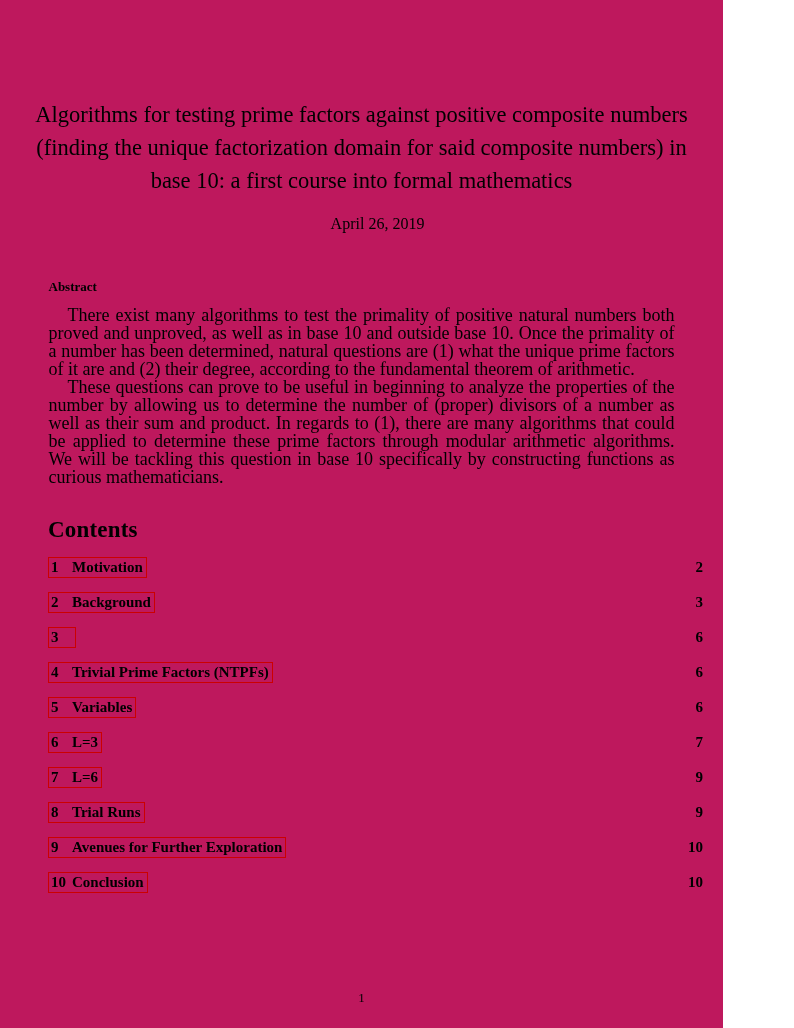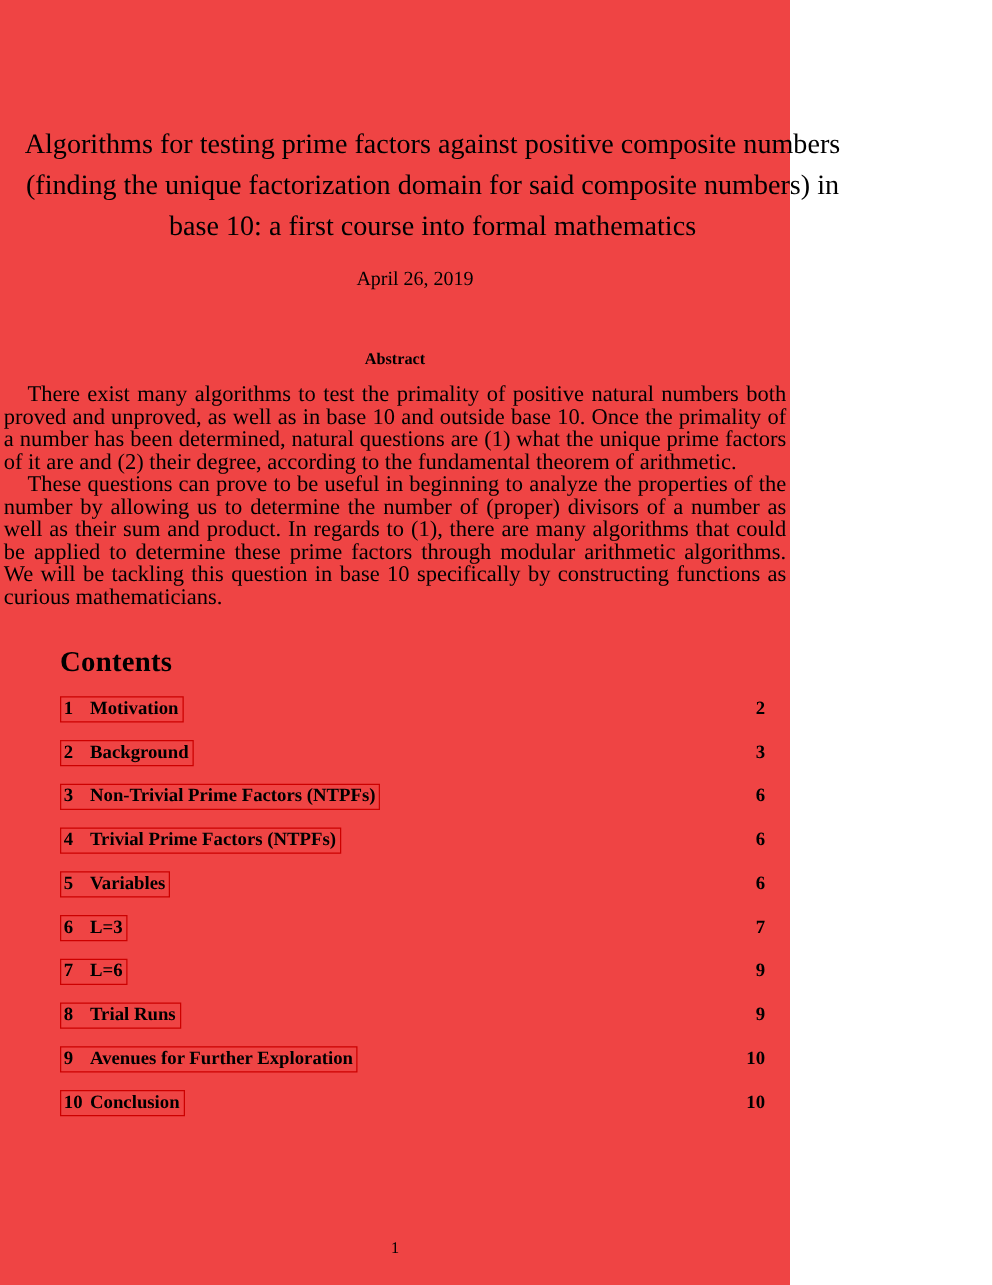--- a/index.html
+++ b/index.html
@@ -6,24 +6,24 @@
     html, body { background: #ffffff; }
     body {
       width: 794px;
       height: 1028px;
       overflow: hidden;
       font-family: "Liberation Serif", serif;
       color: #000000;
       position: relative;
     }
     .page {
-      width: 632px;
+      width: 723px;
       height: 1028px;
       position: relative;
-      background: #ef4444;
+      background: #be185d;
     }
     .title-block {
       text-align: center;
       padding-top: 98px;
     }
     .paper-title {
       font-size: 22.5px;
       line-height: 33px;
       font-weight: normal;
       width: 692px;
@@ -36,21 +36,21 @@
     .paper-date {
       font-size: 16px;
       margin-top: 18px;
       margin-left: 32px;
     }
     .abstract {
       width: 626px;
       margin: 46px auto 0 auto;
     }
     .abstract-heading {
-      text-align: center;
+      text-align: left;
       font-weight: bold;
       font-size: 13px;
       margin-bottom: 11px;
     }
     .abstract p {
       font-size: 18px;
       line-height: 18px;
       text-align: justify;
       text-indent: 19px;
     }
@@ -129,21 +129,20 @@
         <span class="toc-link">
           <span class="toc-num">2</span>
           <span class="toc-title">Background</span>
         </span>
         <span class="toc-page">3</span>
       </div>
 
       <div class="toc-row">
         <span class="toc-link">
           <span class="toc-num">3</span>
-          <span class="toc-title">Non-Trivial Prime Factors (NTPFs)</span>
         </span>
         <span class="toc-page">6</span>
       </div>
 
       <div class="toc-row">
         <span class="toc-link">
           <span class="toc-num">4</span>
           <span class="toc-title">Trivial Prime Factors (NTPFs)</span>
         </span>
         <span class="toc-page">6</span>

